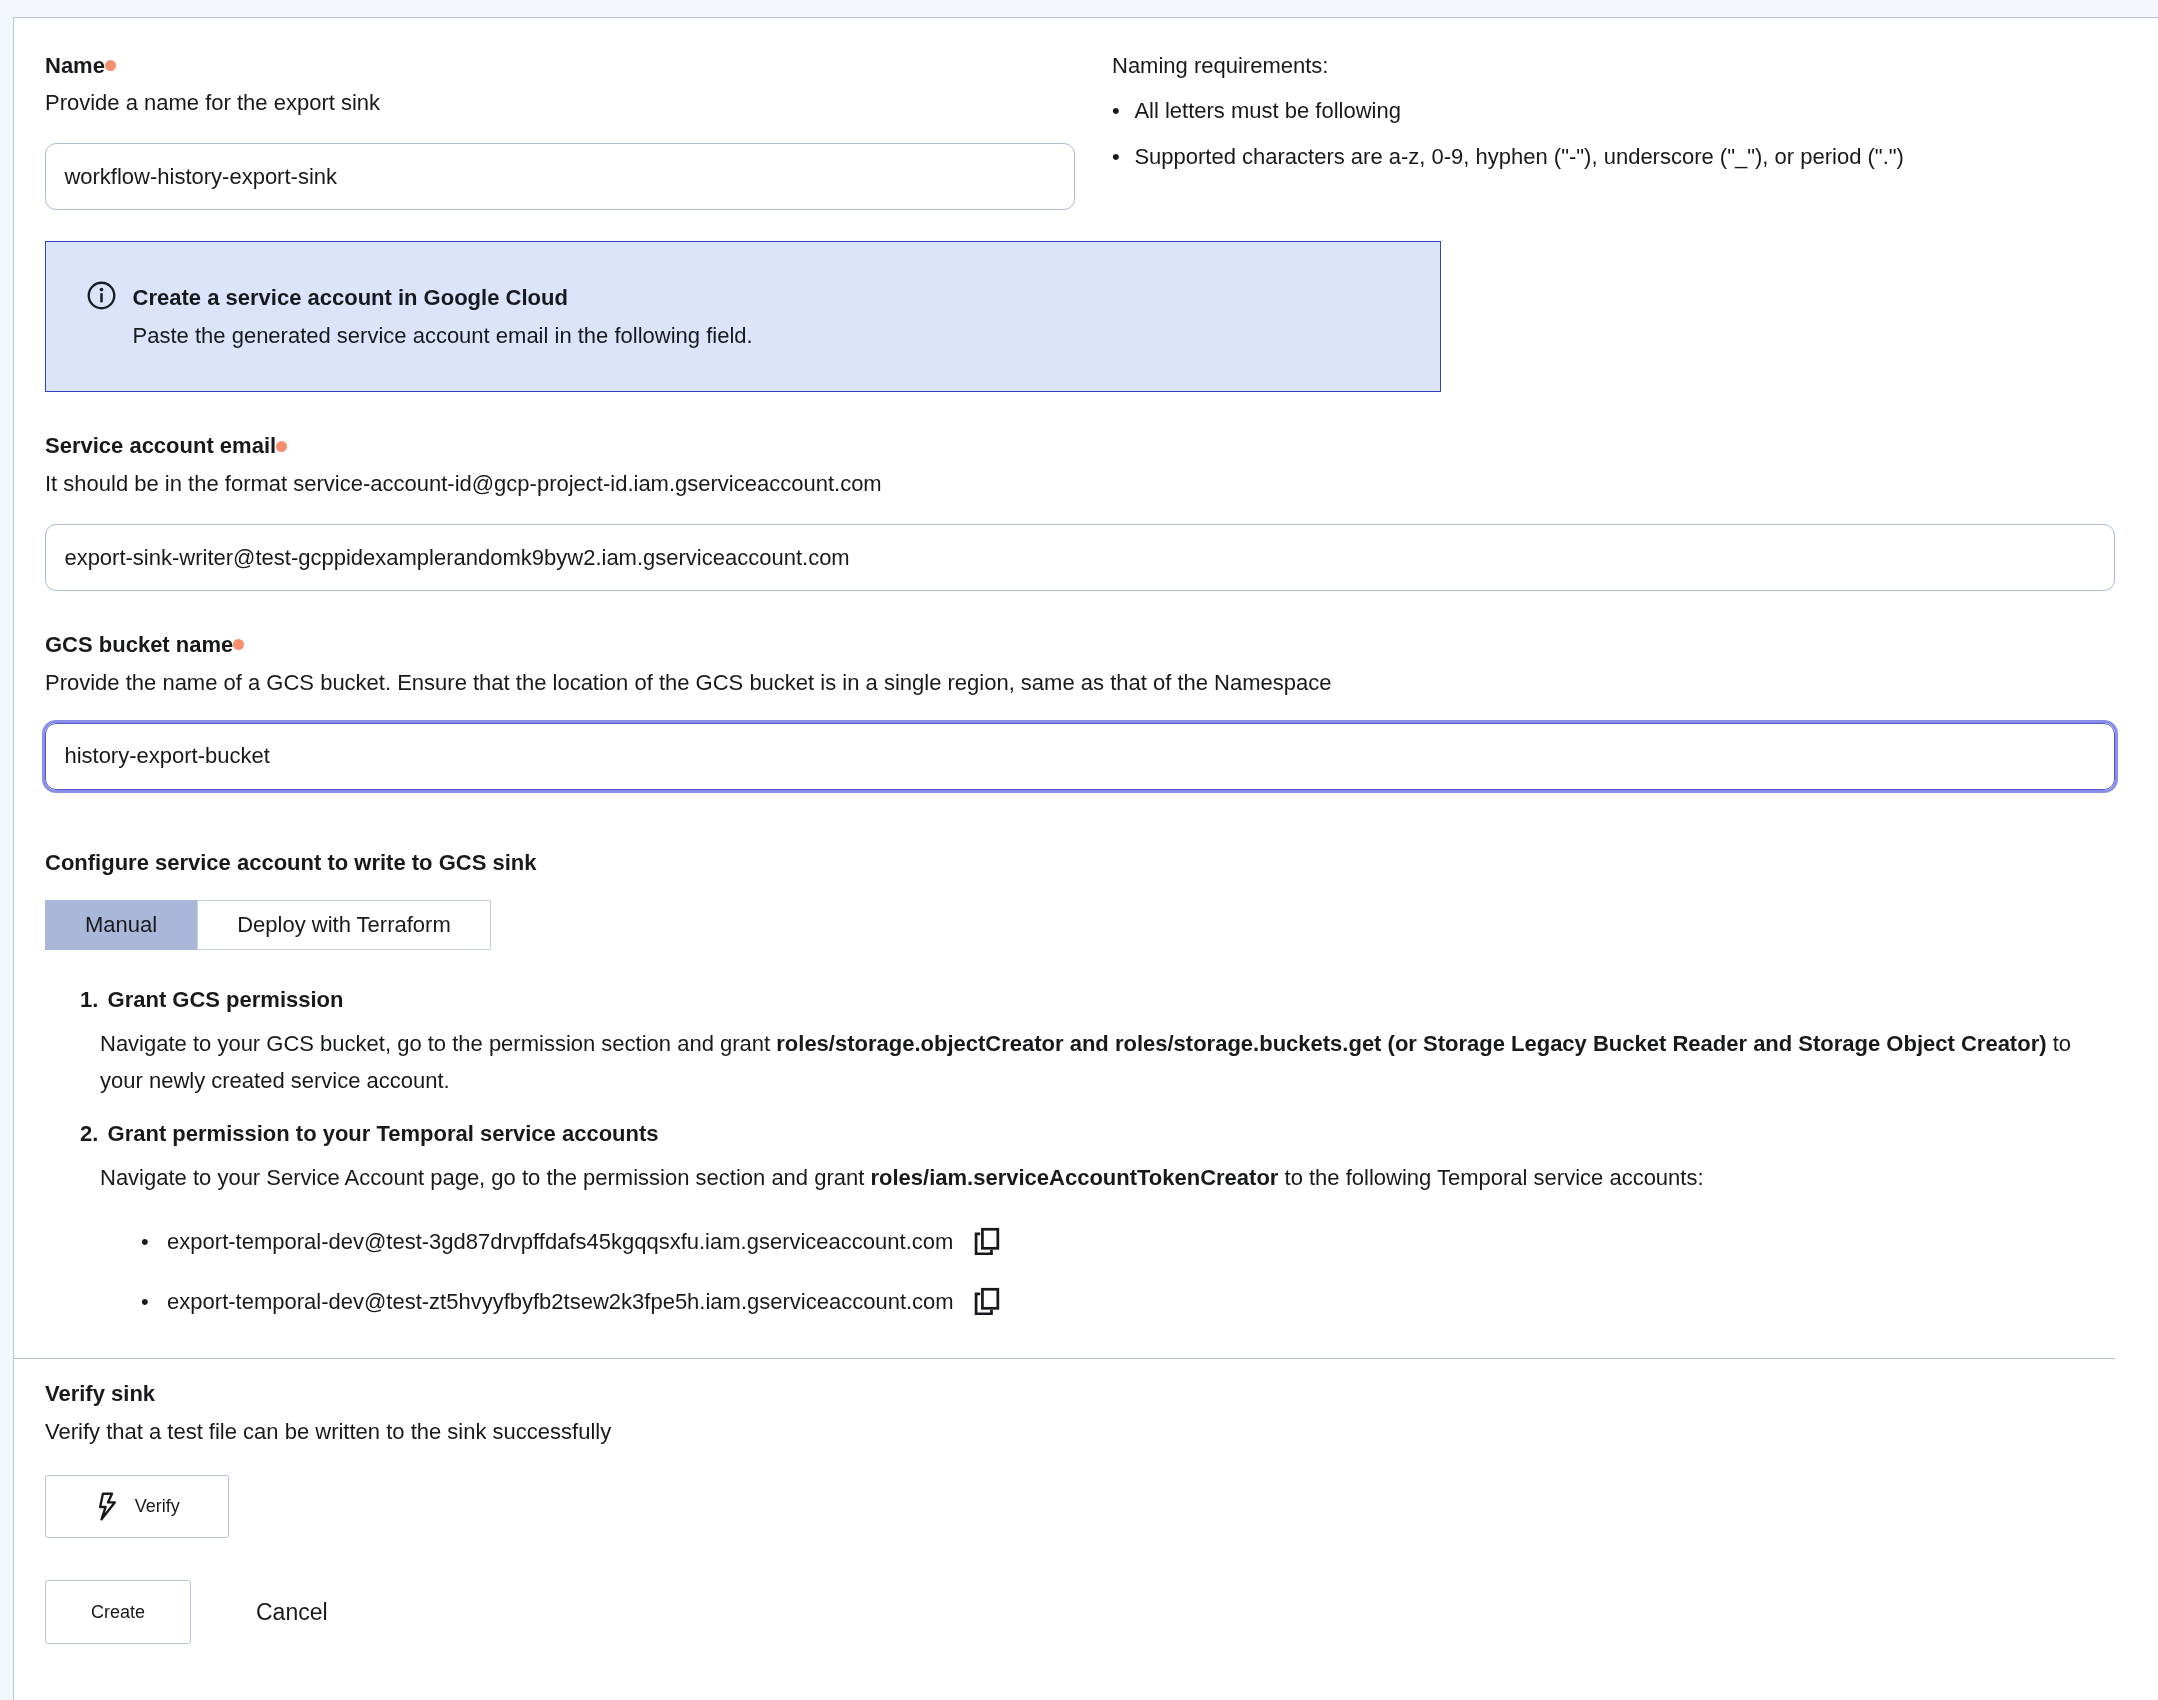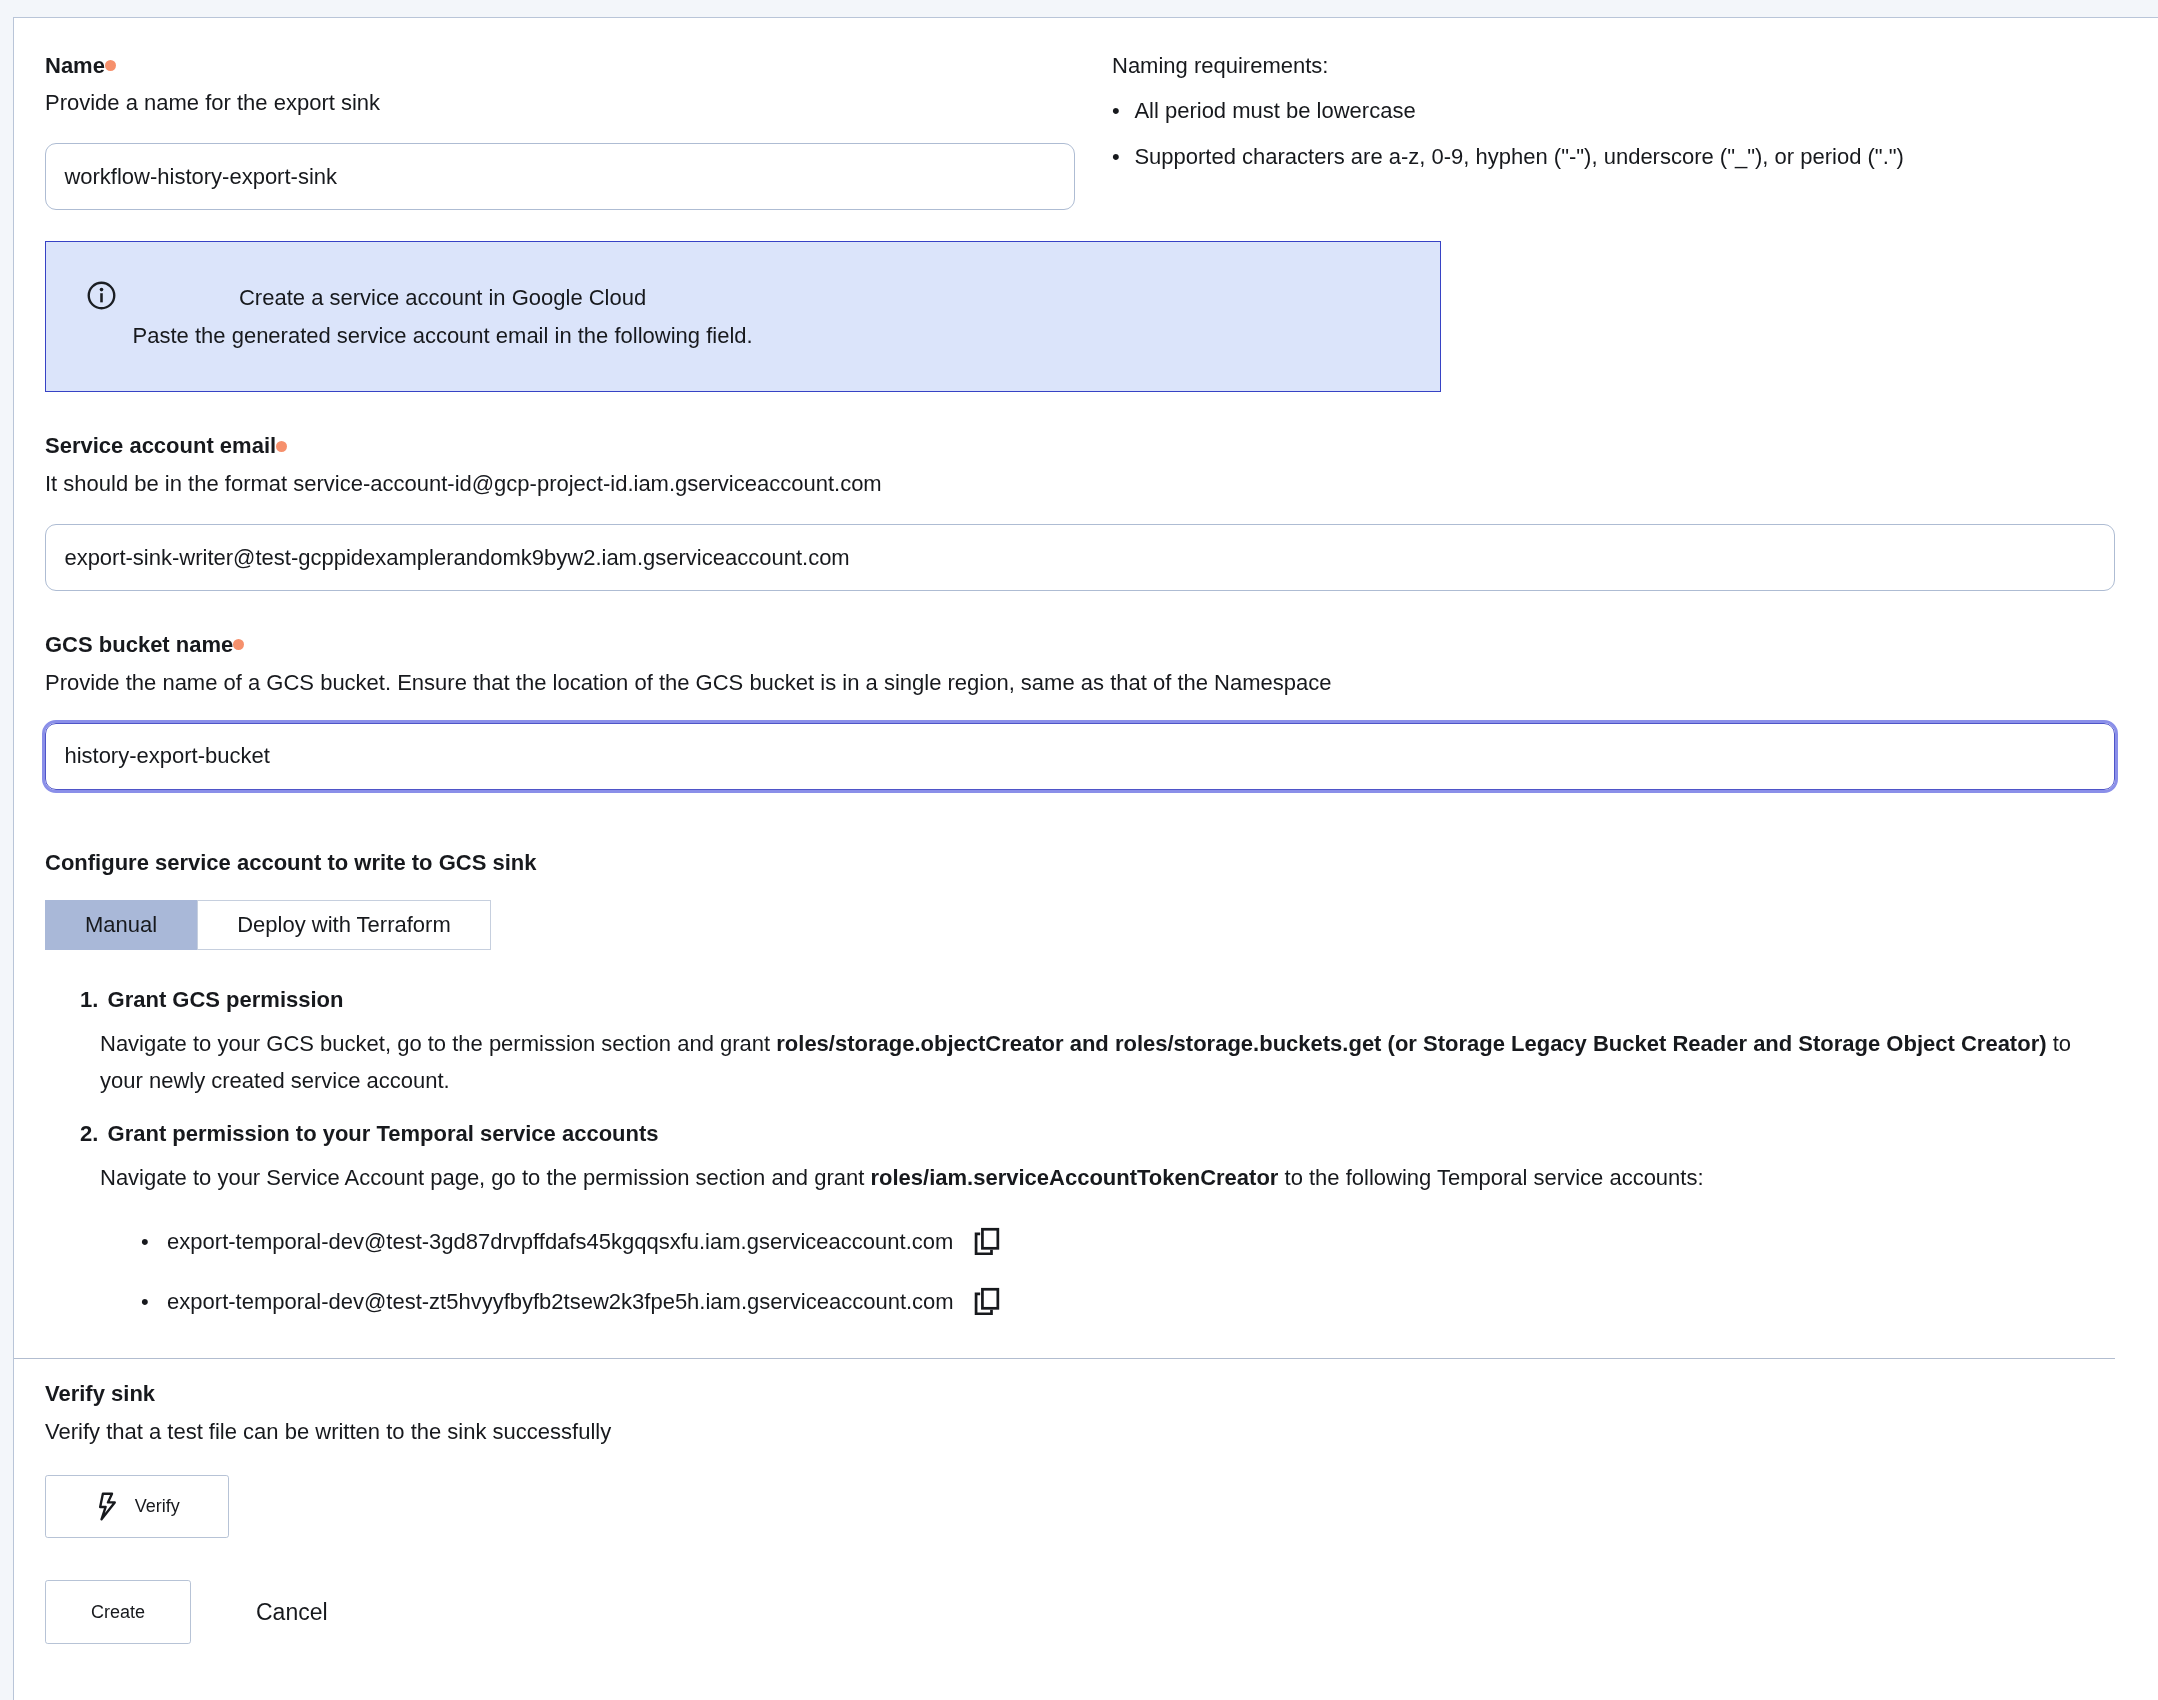--- a/index.html
+++ b/index.html
@@ -50,21 +50,21 @@
 
   .info-banner {
     margin-top: 31px;
     width: 1396px;
     background: var(--info-bg, #dbe4fa);
     border: 1.8px solid var(--info-border, #3742c5);
     padding: 40px 37px 40px 40px;
     display: flex; gap: 15.6px; align-items: flex-start;
   }
   .info-icon-wrap { flex: none; margin-top: -1.8px; }
-  .info-title { font-weight: normal; line-height: 31px; text-align: center; }
+  .info-title { font-weight: bold; line-height: 31px; }
   .info-body { margin-top: 7.3px; line-height: 31px; }
 
   .field { margin-top: 40px; }
   .w-wide { width: 1396px; }
 
   .configure-heading { margin-top: 59px; font-weight: bold; line-height: 27.5px; }
 
   .tabs { display: inline-flex; margin-top: 24px; align-items: stretch; }
   .tab {
     height: 50px; display: flex; align-items: center; justify-content: center;
@@ -110,21 +110,21 @@
         <span class="req-dot"></span>
       </div>
       <div class="help">Provide a name for the export sink</div>
       <input class="text mt-input" type="text" value="workflow-history-export-sink" style="">
     </div>
     <div class="col-right">
       <div class="req-title">Naming requirements:</div>
       <ul class="req-list">
         <li>
           <span class="bullet-char">•</span>
-          <span>All period must be lowercase</span>
+          <span>All letters must be following</span>
         </li>
         <li>
           <span class="bullet-char">•</span>
           <span>Supported characters are a-z, 0-9, hyphen ("-"), underscore ("_"), or period (".")</span>
         </li>
       </ul>
     </div>
   </div>
 
   <div class="info-banner">

